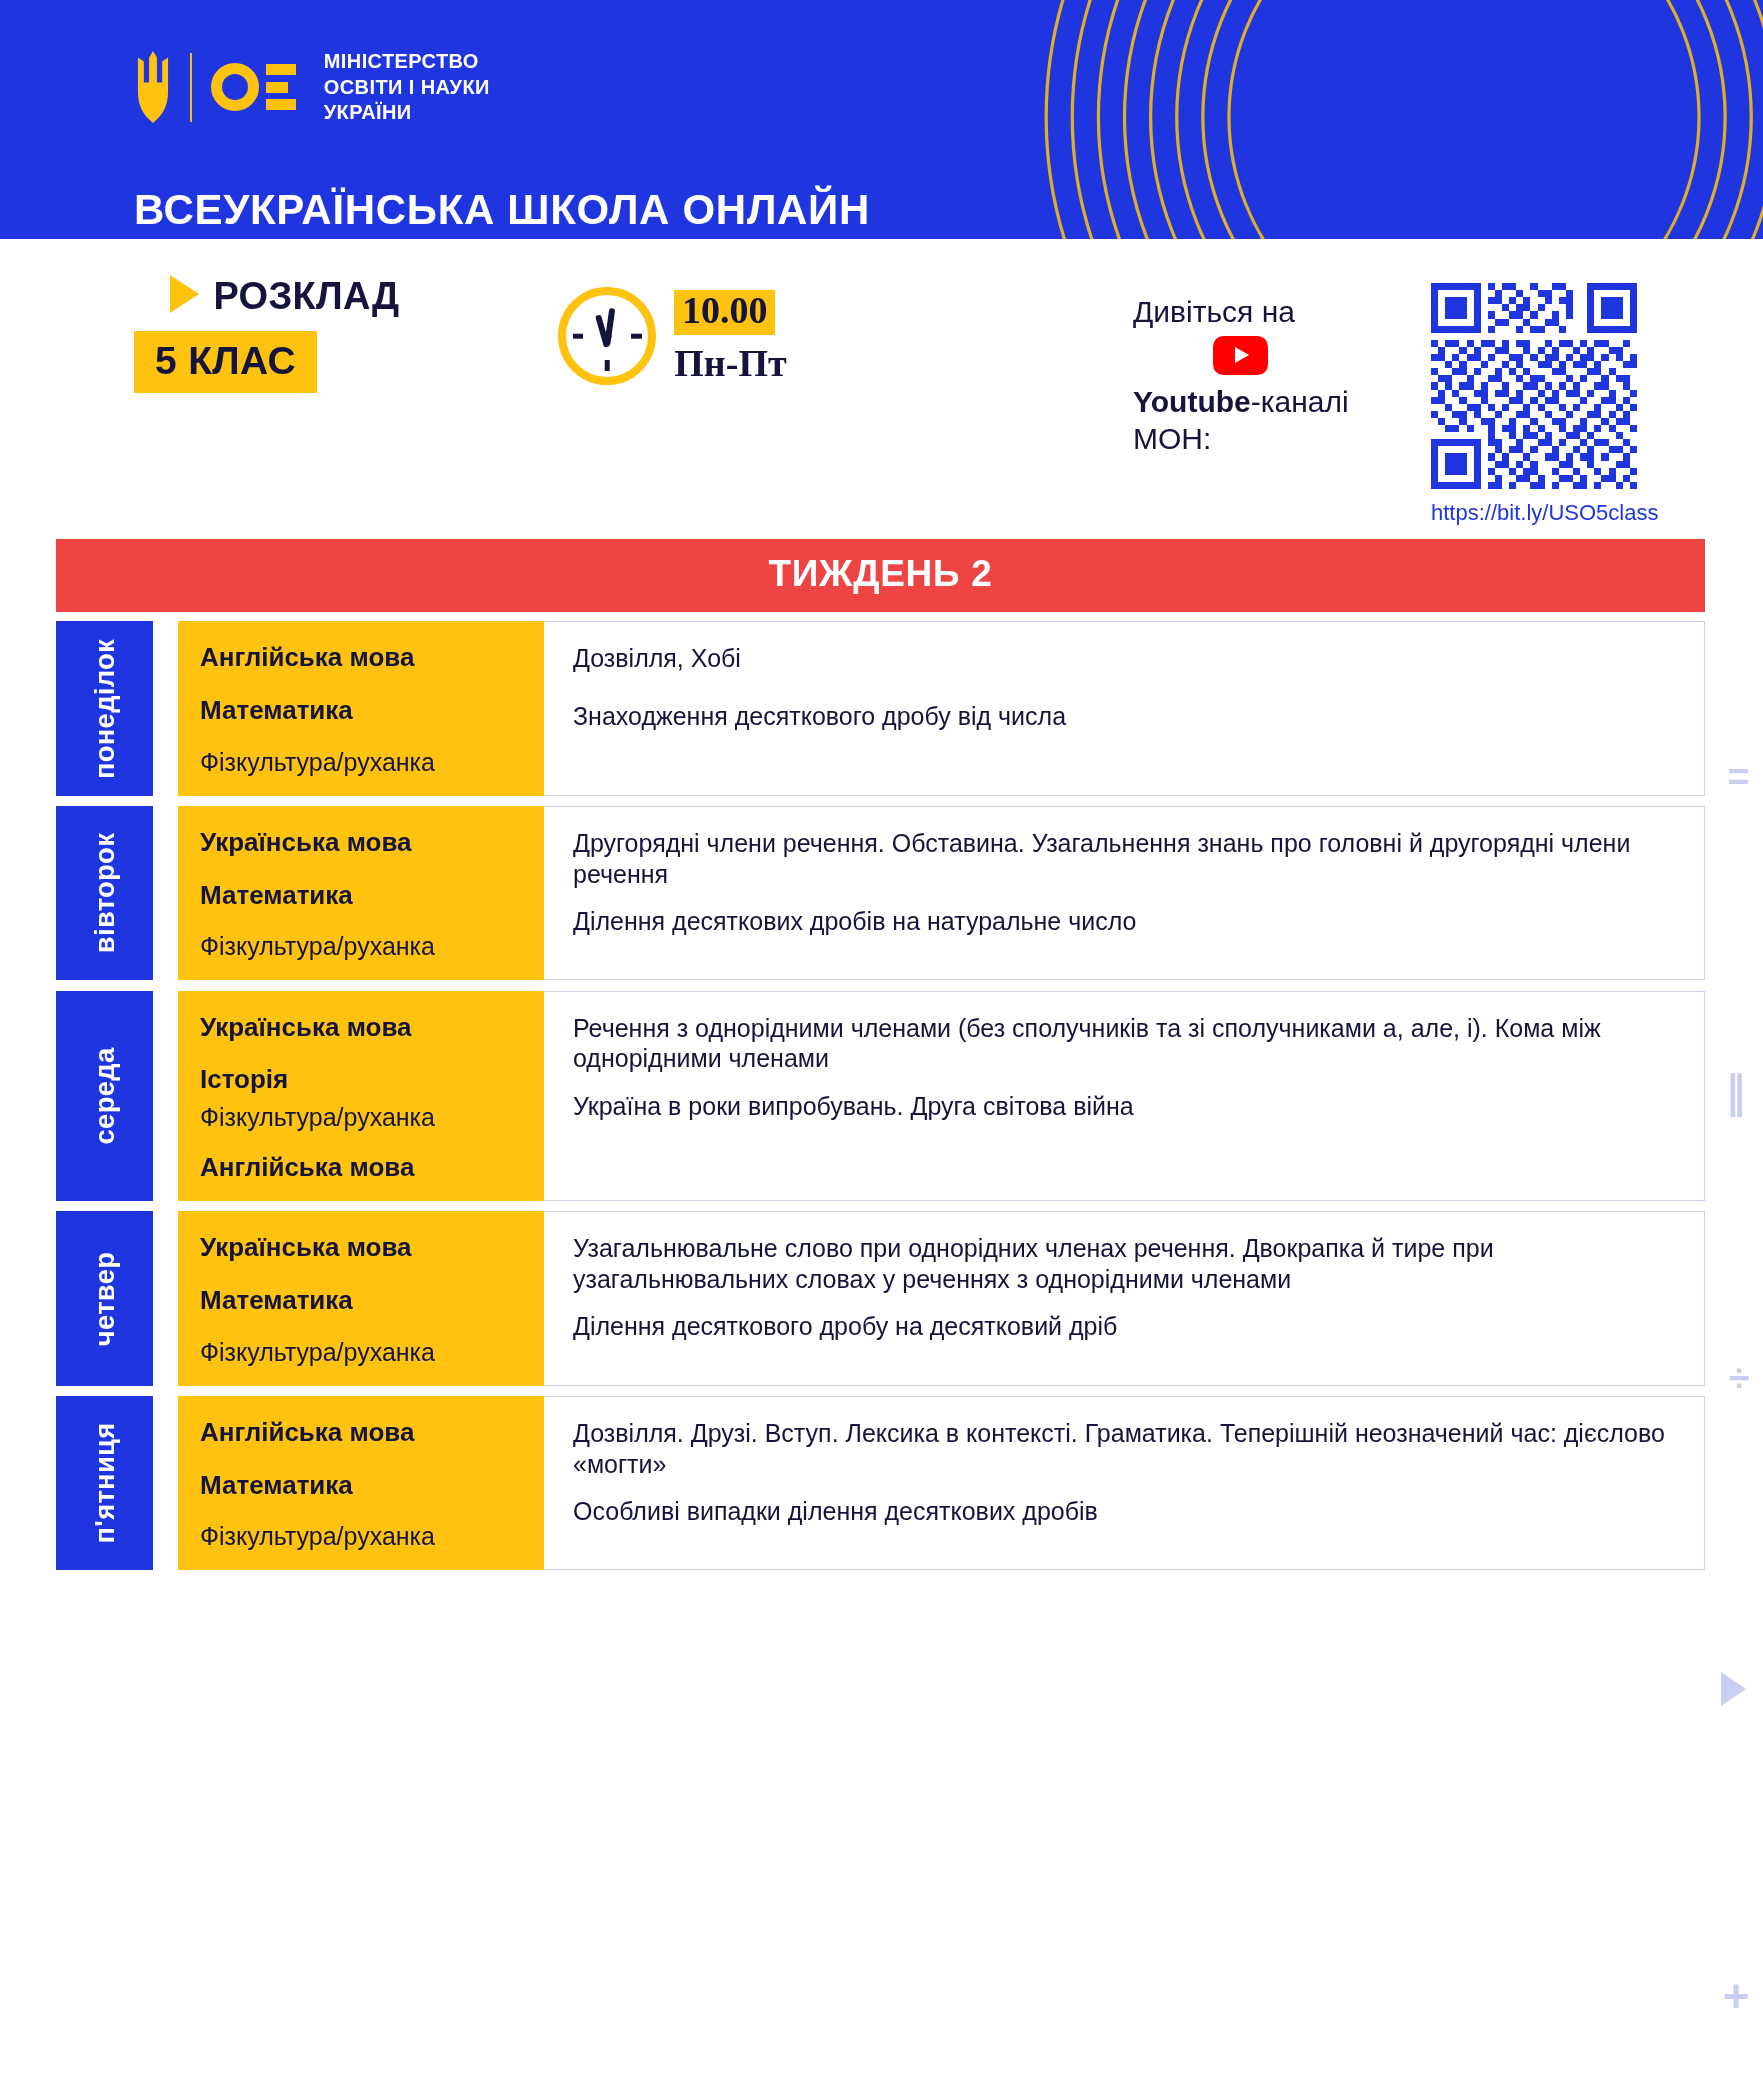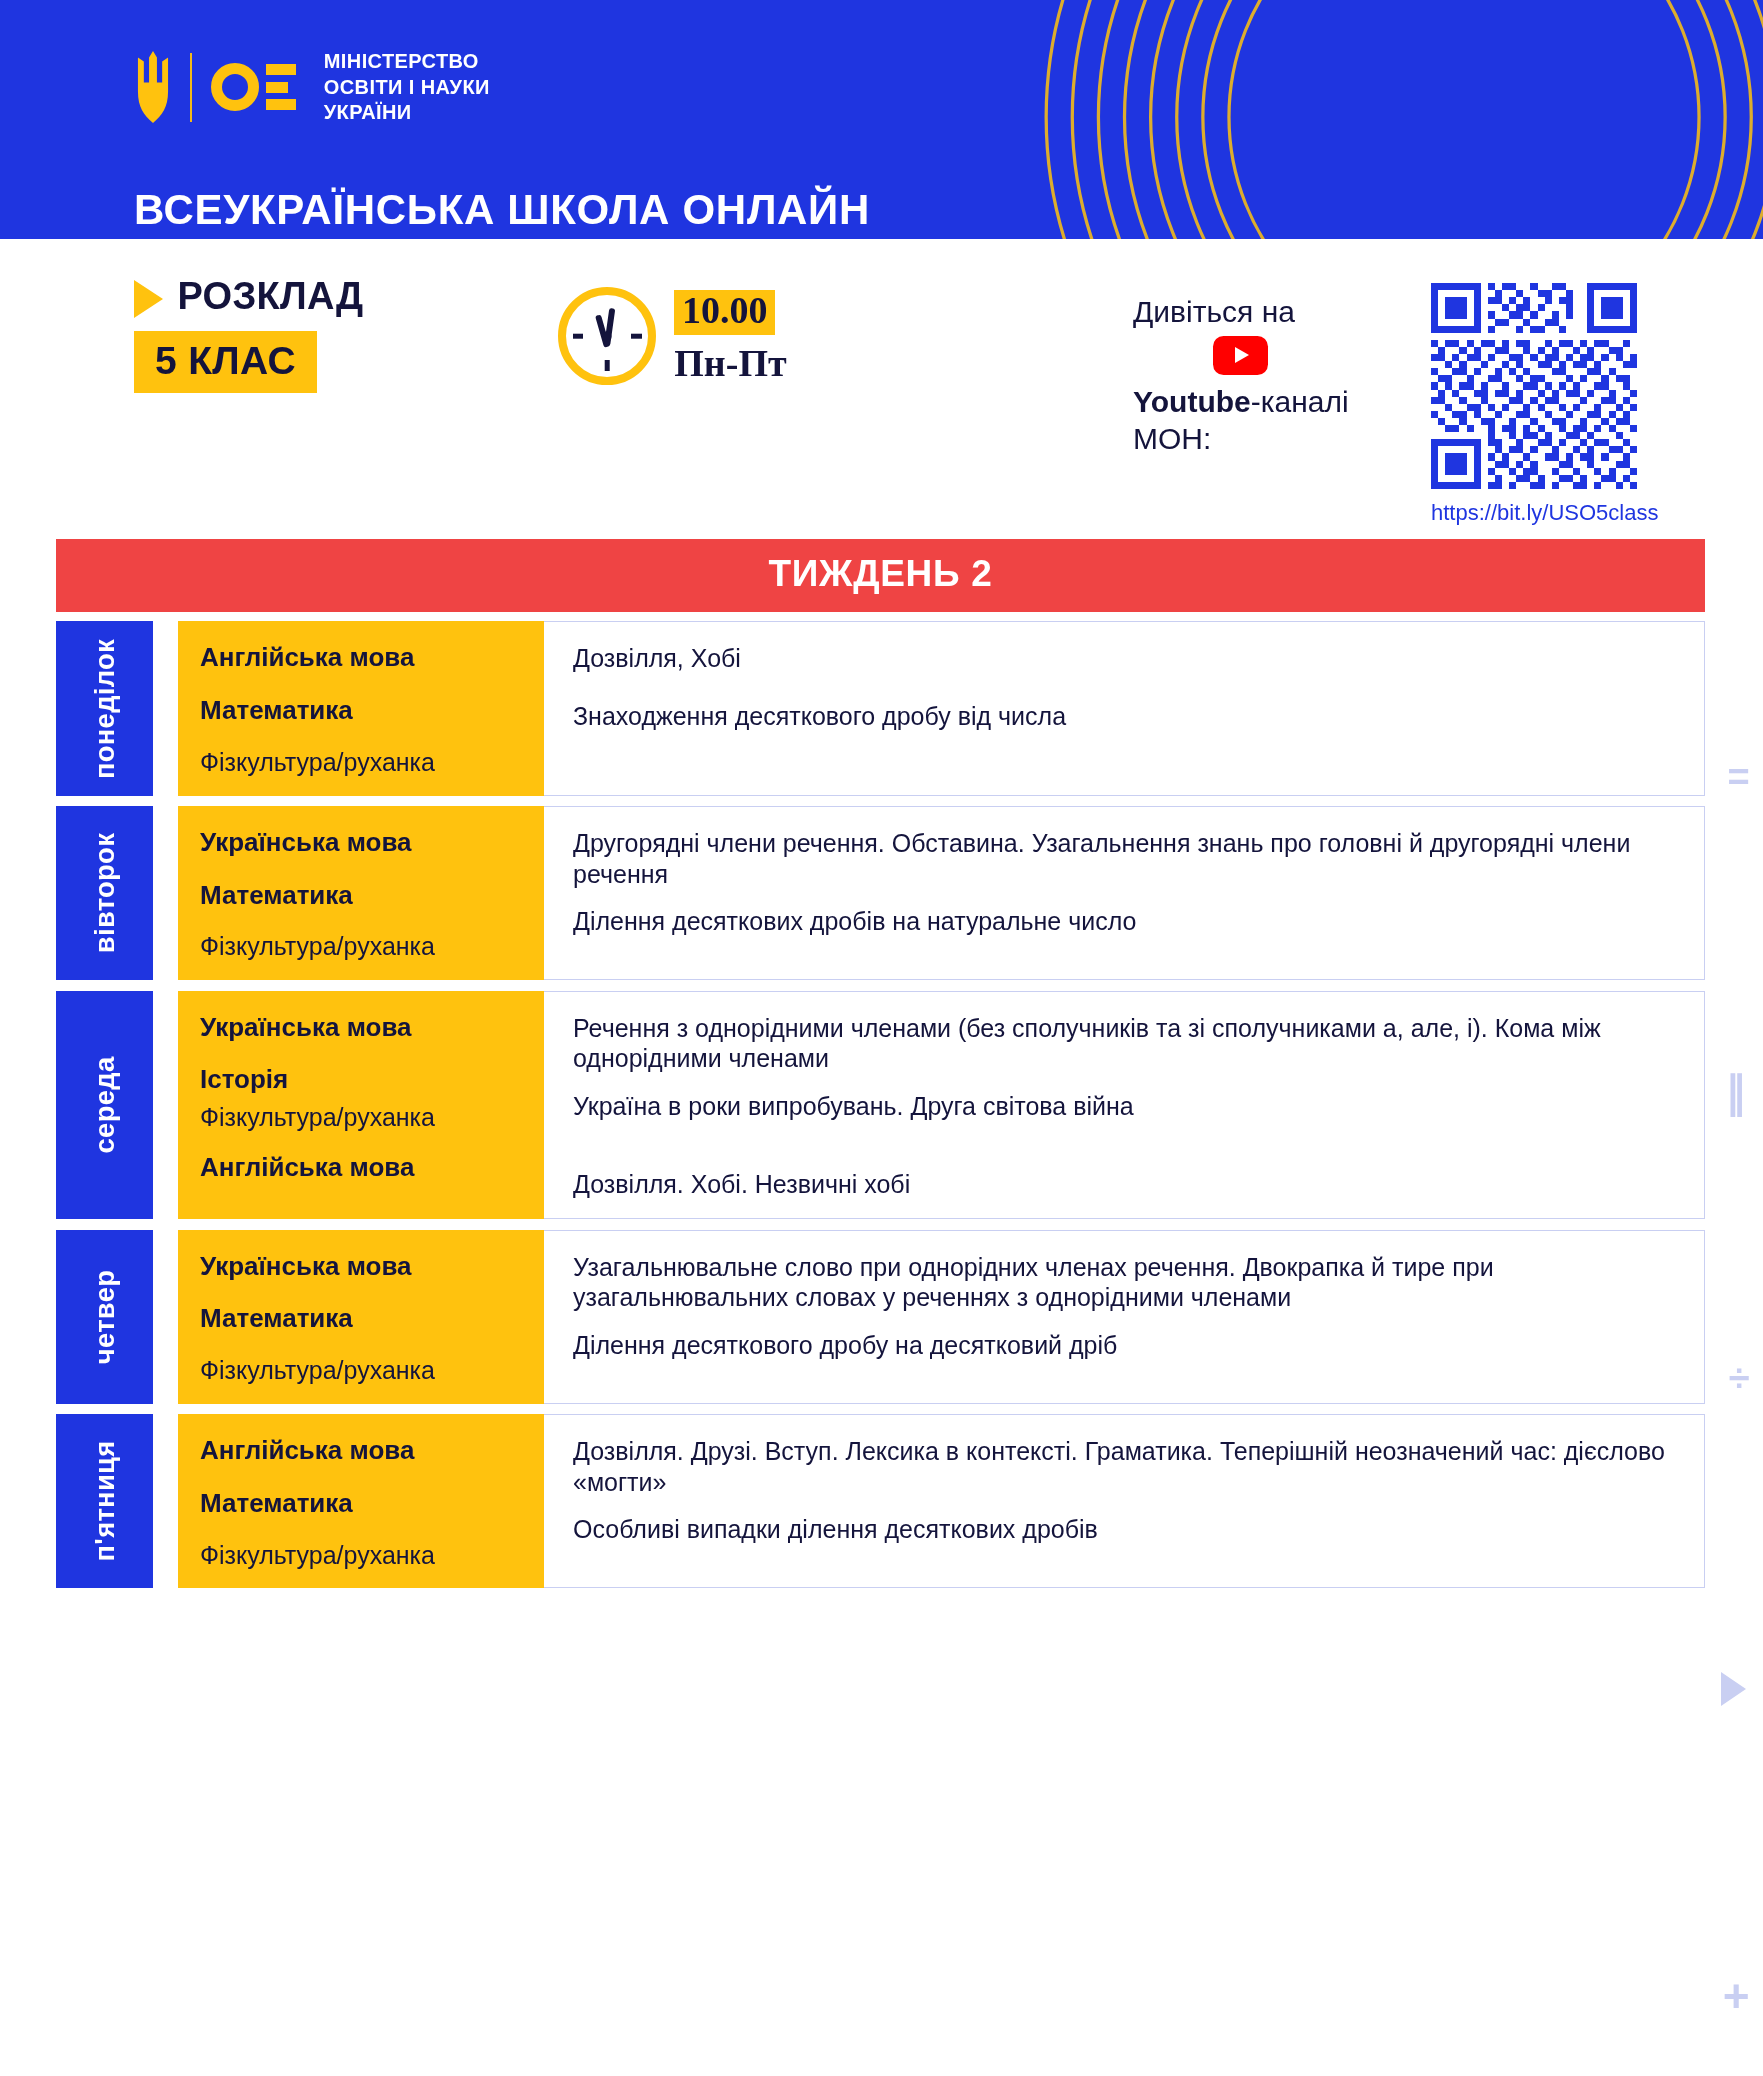--- a/index.html
+++ b/index.html
@@ -101,22 +101,23 @@
     height: 300px;
     background: #ffffff;
   }
   .schedule-block {
     position: absolute;
     left: 134px;
     top: 36px;
   }
   .schedule-row {
     display: flex;
-    align-items: flex-end;
+    align-items: flex-start;
     gap: 14.4px;
+    margin-left: 36px;
   }
   .tri {
     width: 0; height: 0;
     border-top: 19.6px solid transparent;
     border-bottom: 19.6px solid transparent;
     border-left: 29px solid #ffc20e;
   }
   .schedule-label {
     font-size: 38px;
     font-weight: bold;
@@ -759,21 +760,20 @@
     </div>
     <div class="subjects">
       <div class="subj">Українська мова</div>
       <div class="subj" style="margin-top:22px">Історія</div>
       <div class="subj light" style="margin-top:7.8px">Фізкультура/руханка</div>
       <div class="subj" style="margin-top:19.6px">Англійська мова</div>
     </div>
     <div class="topics">
       <div class="topic">Речення з однорідними членами (без сполучників та зі сполучниками а, але, і). Кома між однорідними членами</div>
       <div class="topic" style="margin-top:17px">Україна в роки випробувань. Друга світова війна</div>
-      <div class="topic" style="margin-top:48px">Дозвілля. Хобі. Незвичні хобі</div>
     </div>
   </div>
 
   <div class="day-row">
     <div class="day-tab">
       <span>четвер</span>
     </div>
     <div class="subjects">
       <div class="subj">Українська мова</div>
       <div class="subj" style="margin-top:22px">Математика</div>

